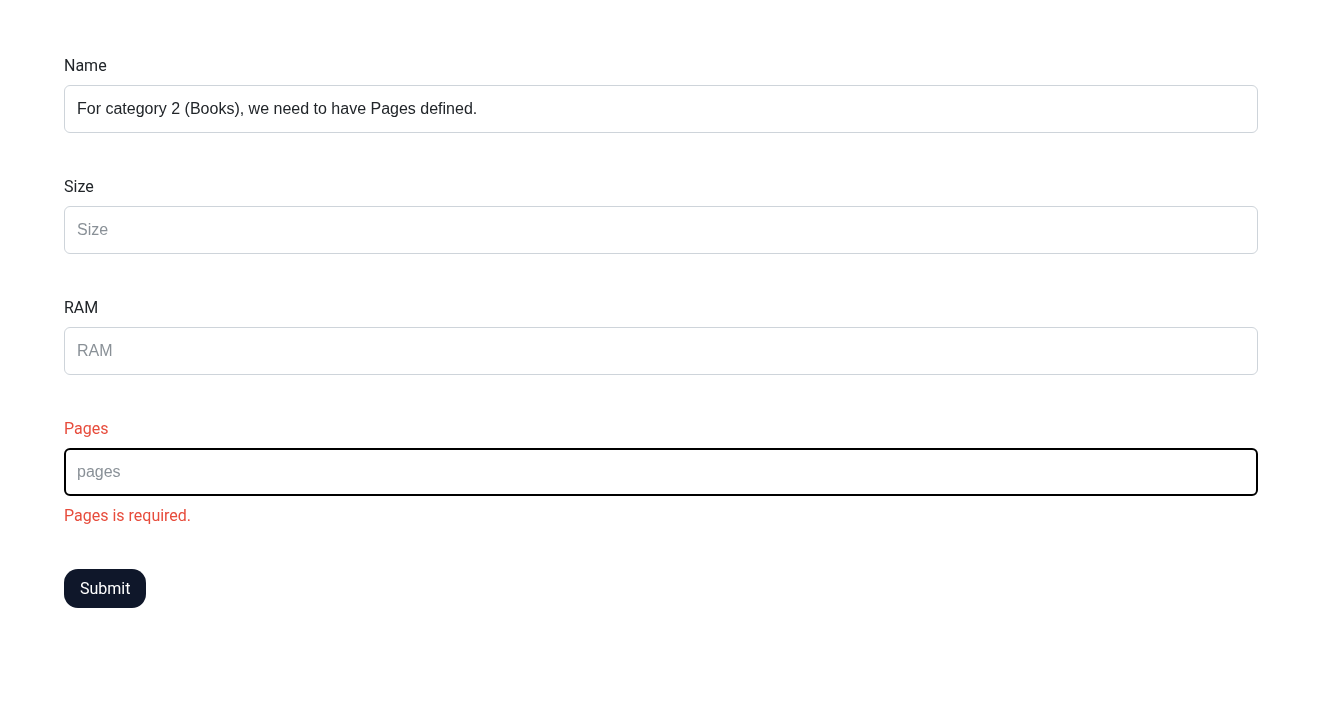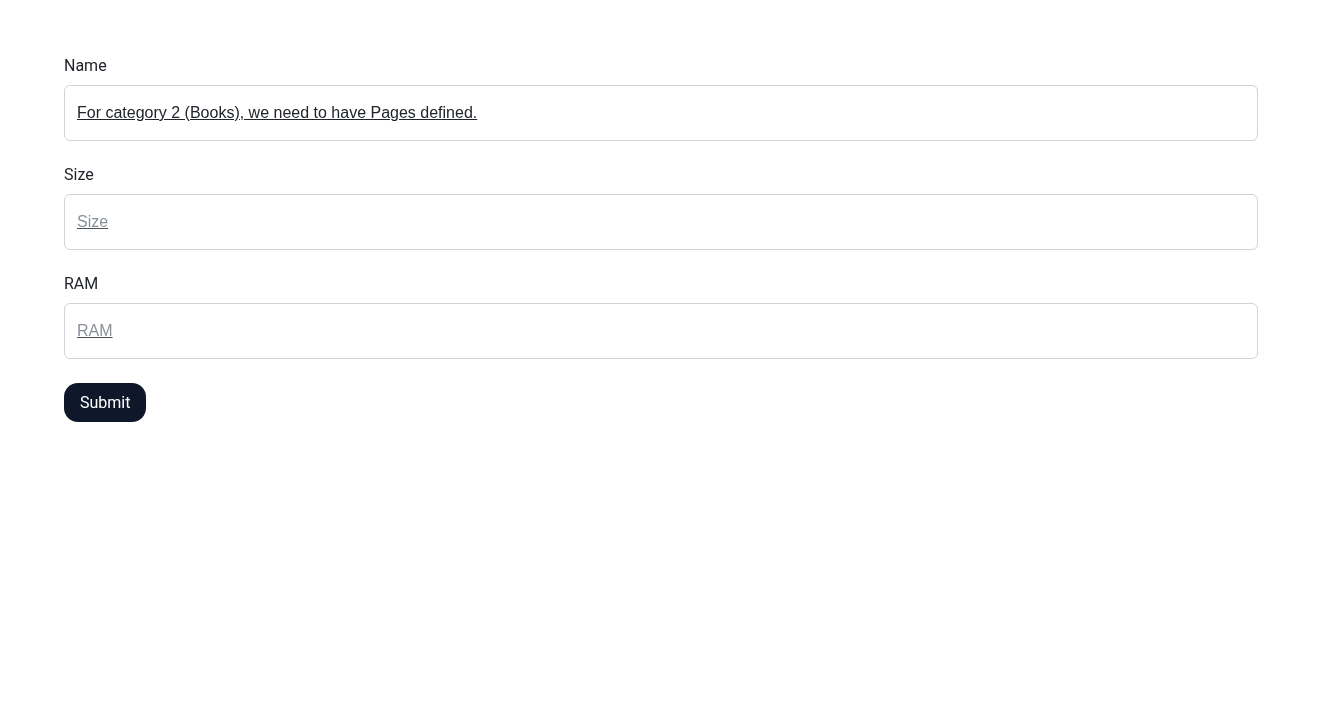--- a/index.html
+++ b/index.html
@@ -12,21 +12,21 @@
       background: #ffffff;
       color: #212529;
       width: 1322px;
       height: 712px;
       padding: 56px 64px;
     }
     .form-container {
       width: 100%;
     }
     .form-group {
-      margin-bottom: 24px;
+      margin-bottom: 44px;
     }
     .form-label {
       display: block;
       font-size: 16px;
       font-weight: 400;
       color: #212529;
       margin-bottom: 10px;
     }
     .form-label.error {
       color: #e74c3c;
@@ -34,22 +34,21 @@
     .form-input {
       width: 100%;
       padding: 8px 12px;
       font-size: 16px;
       line-height: 1.5;
       color: #212529;
       background: #ffffff;
       border: 1px solid #ced4da;
       border-radius: 6px;
       outline: none;
-      height: 56px;
-      text-decoration: underline;
+      height: 48px;
     }
     .form-input::placeholder {
       color: #6c757d;
       opacity: 0.8;
     }
     .form-input.focused {
       border: 2px solid #000000;
       padding: 7px 11px;
     }
     .error-message {
@@ -82,16 +81,21 @@
   <div class="form-group">
     <label class="form-label">Size</label>
     <input type="text" class="form-input" placeholder="Size" style="">
   </div>
 
   <div class="form-group">
     <label class="form-label">RAM</label>
     <input type="text" class="form-input" placeholder="RAM" style="">
   </div>
 
+  <div class="form-group">
+    <label class="form-label error">Pages</label>
+    <input type="text" class="form-input focused" placeholder="pages" style="">
+    <div class="error-message">Pages is required.</div>
+  </div>
 
   <button class="submit-btn">Submit</button>
 
 </div>
 
 </body></html>

